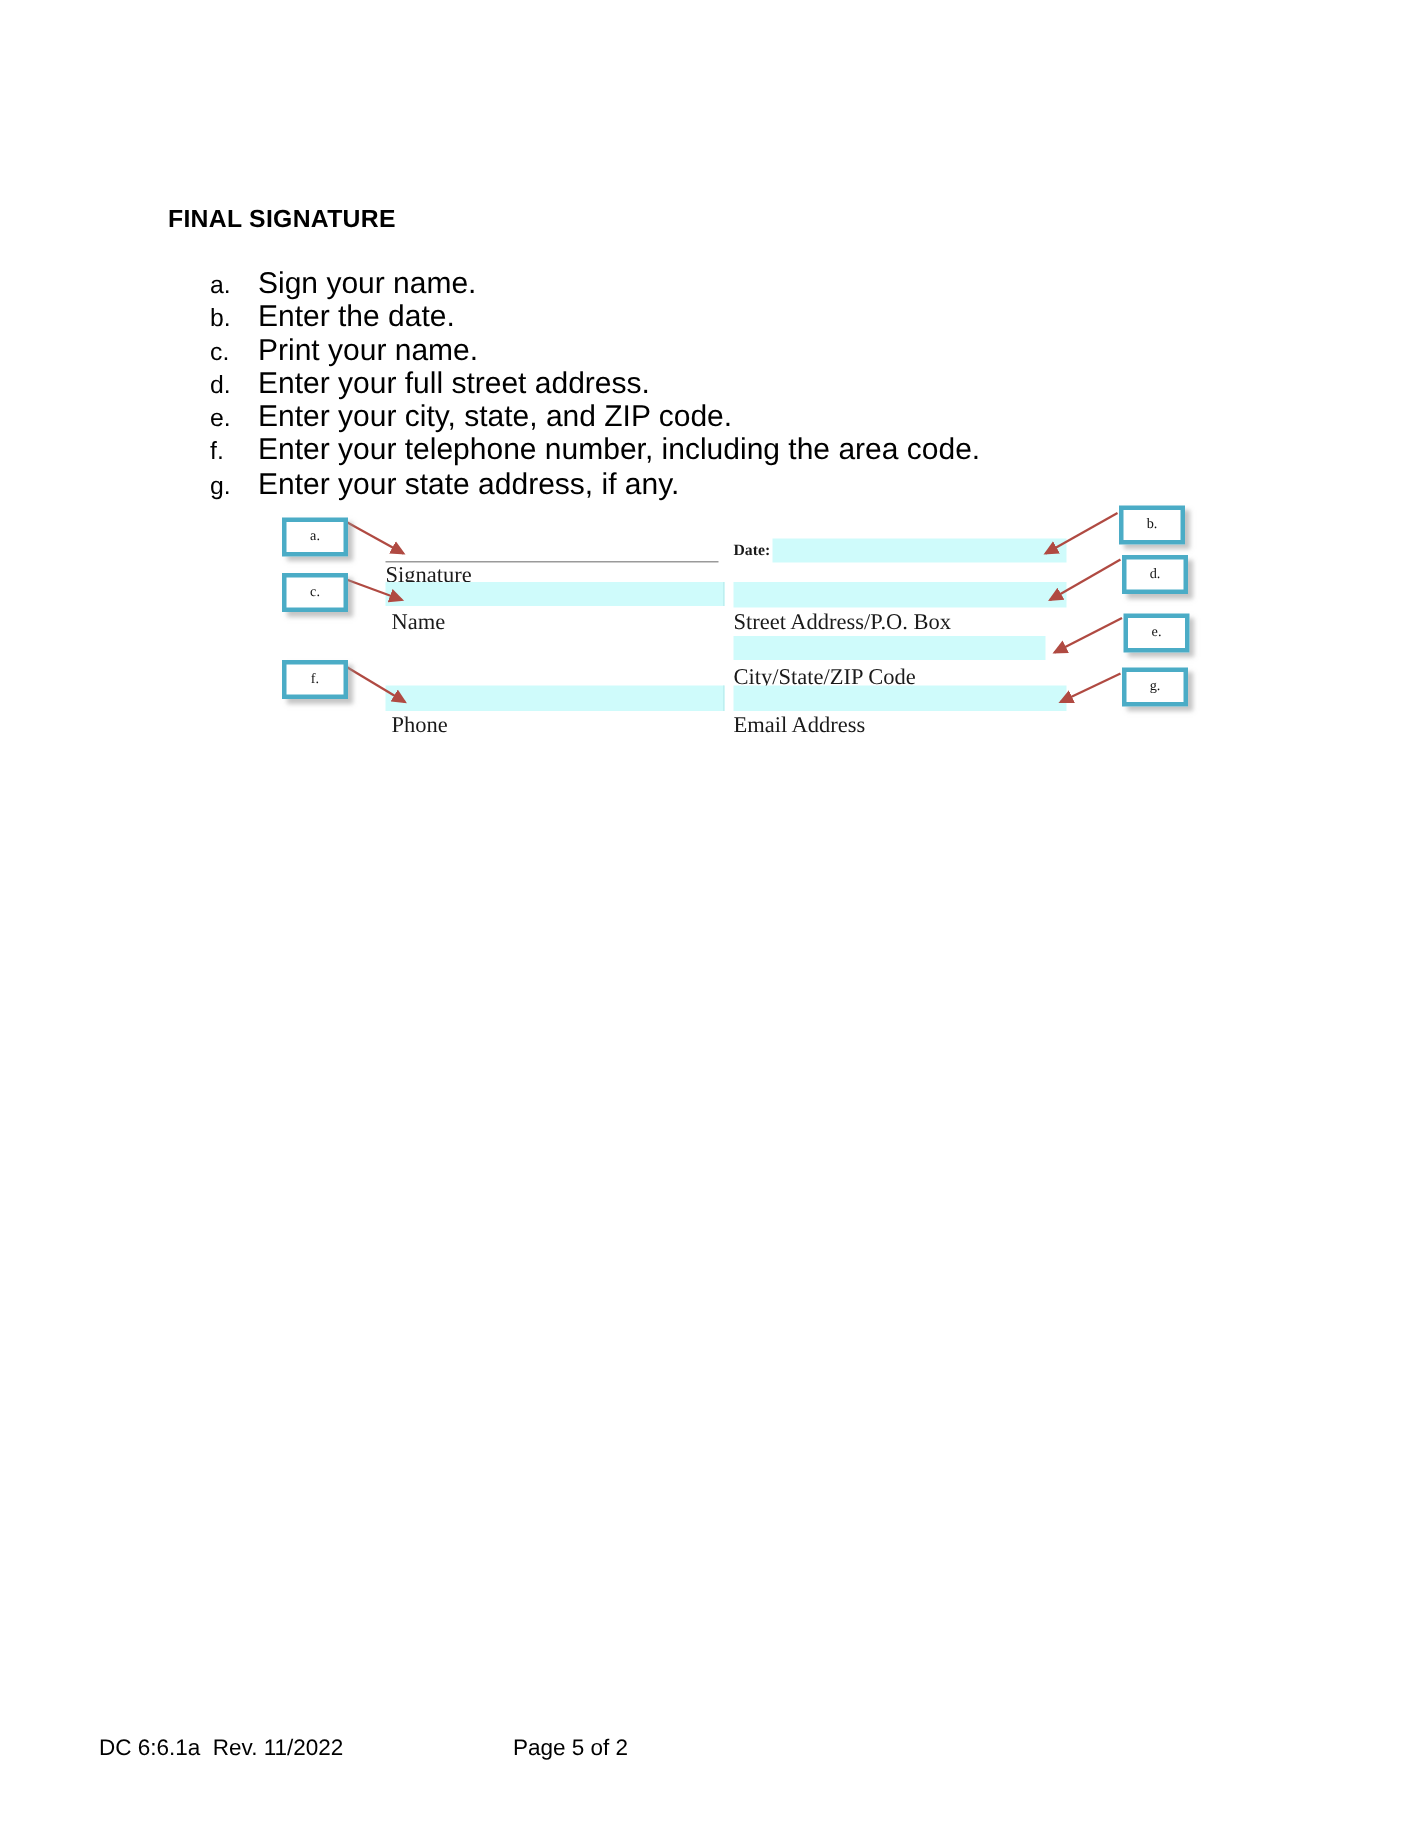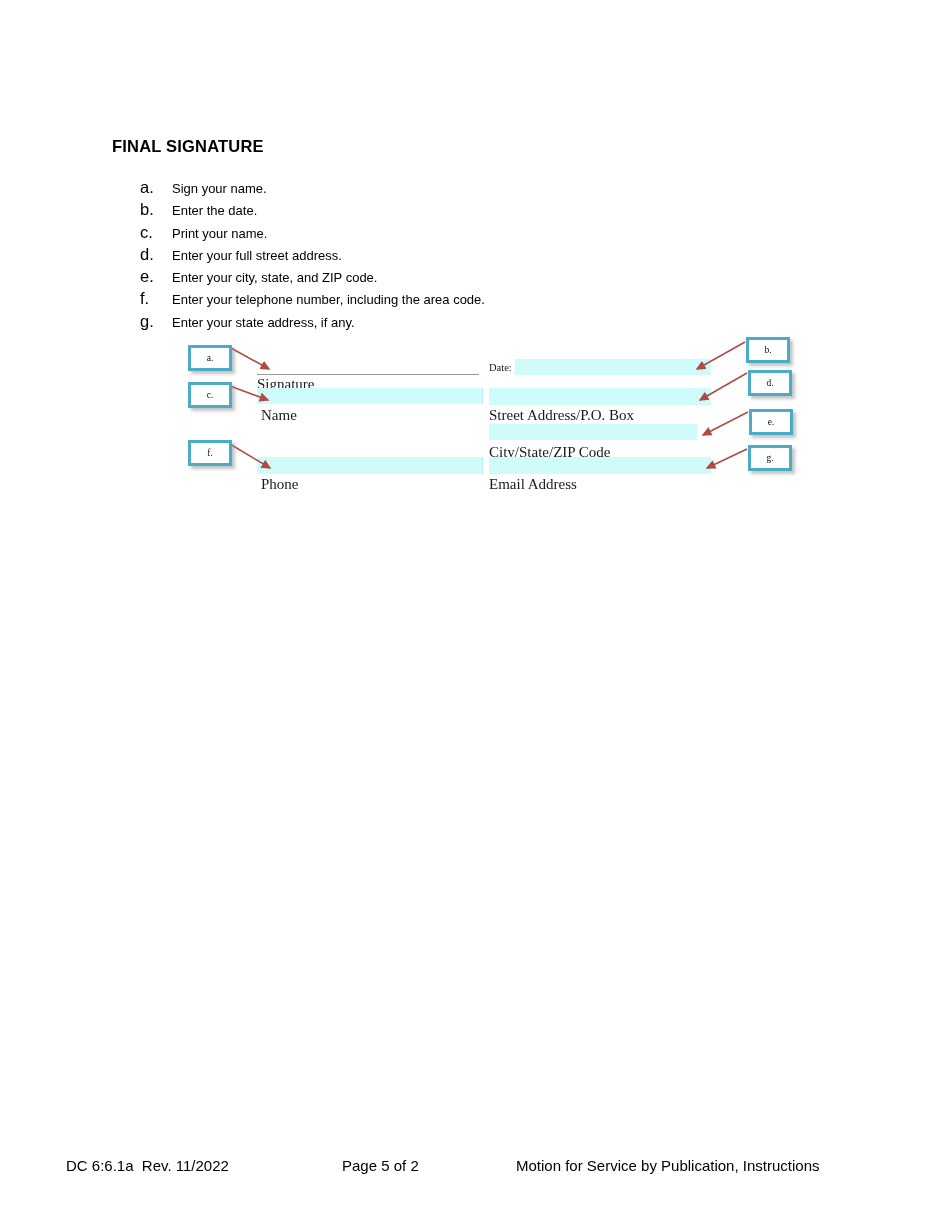--- a/index.html
+++ b/index.html
@@ -39,21 +39,21 @@
     align-items: baseline;
     height: 22.3px;
     font-size: 16.5px;
   }
   .instruction-marker {
     width: 32px;
     flex: 0 0 32px;
     font-size: 16.5px;
   }
   .instruction-text {
-    font-size: 13px;
+    font-size: 20px;
     white-space: pre;
   }
 
   
   #form-diagram {
     position: absolute;
     left: 0;
     top: 0;
     width: 950px;
     height: 1230px;
@@ -95,21 +95,21 @@
     position: absolute;
     font-family: "Liberation Serif", serif;
     font-size: 15px;
     color: #1a1a1a;
     white-space: nowrap;
   }
   .inline-label {
     position: absolute;
     font-family: "Liberation Serif", serif;
     font-size: 10.5px;
-    font-weight: normal;
+    font-weight: bold;
     color: #1a1a1a;
     white-space: nowrap;
   }
 
   #arrow-layer {
     position: absolute;
     left: 0;
     top: 0;
     width: 950px;
     height: 1230px;
@@ -245,14 +245,13 @@
 
   <div class="callout-box" style="left:748px; top:445px;">
     <span>g.</span>
   </div>
 
 </div>
 
 <div id="page-footer">
   <span class="footer-cell" id="footer-docid">DC 6:6.1a  Rev. 11/2022</span>
   <span class="footer-cell" id="footer-page">Page 5 of 2</span>
-  <span class="footer-cell" id="footer-title">Motion for Service by Publication, Instructions</span>
 </div>
 
 </body></html>

